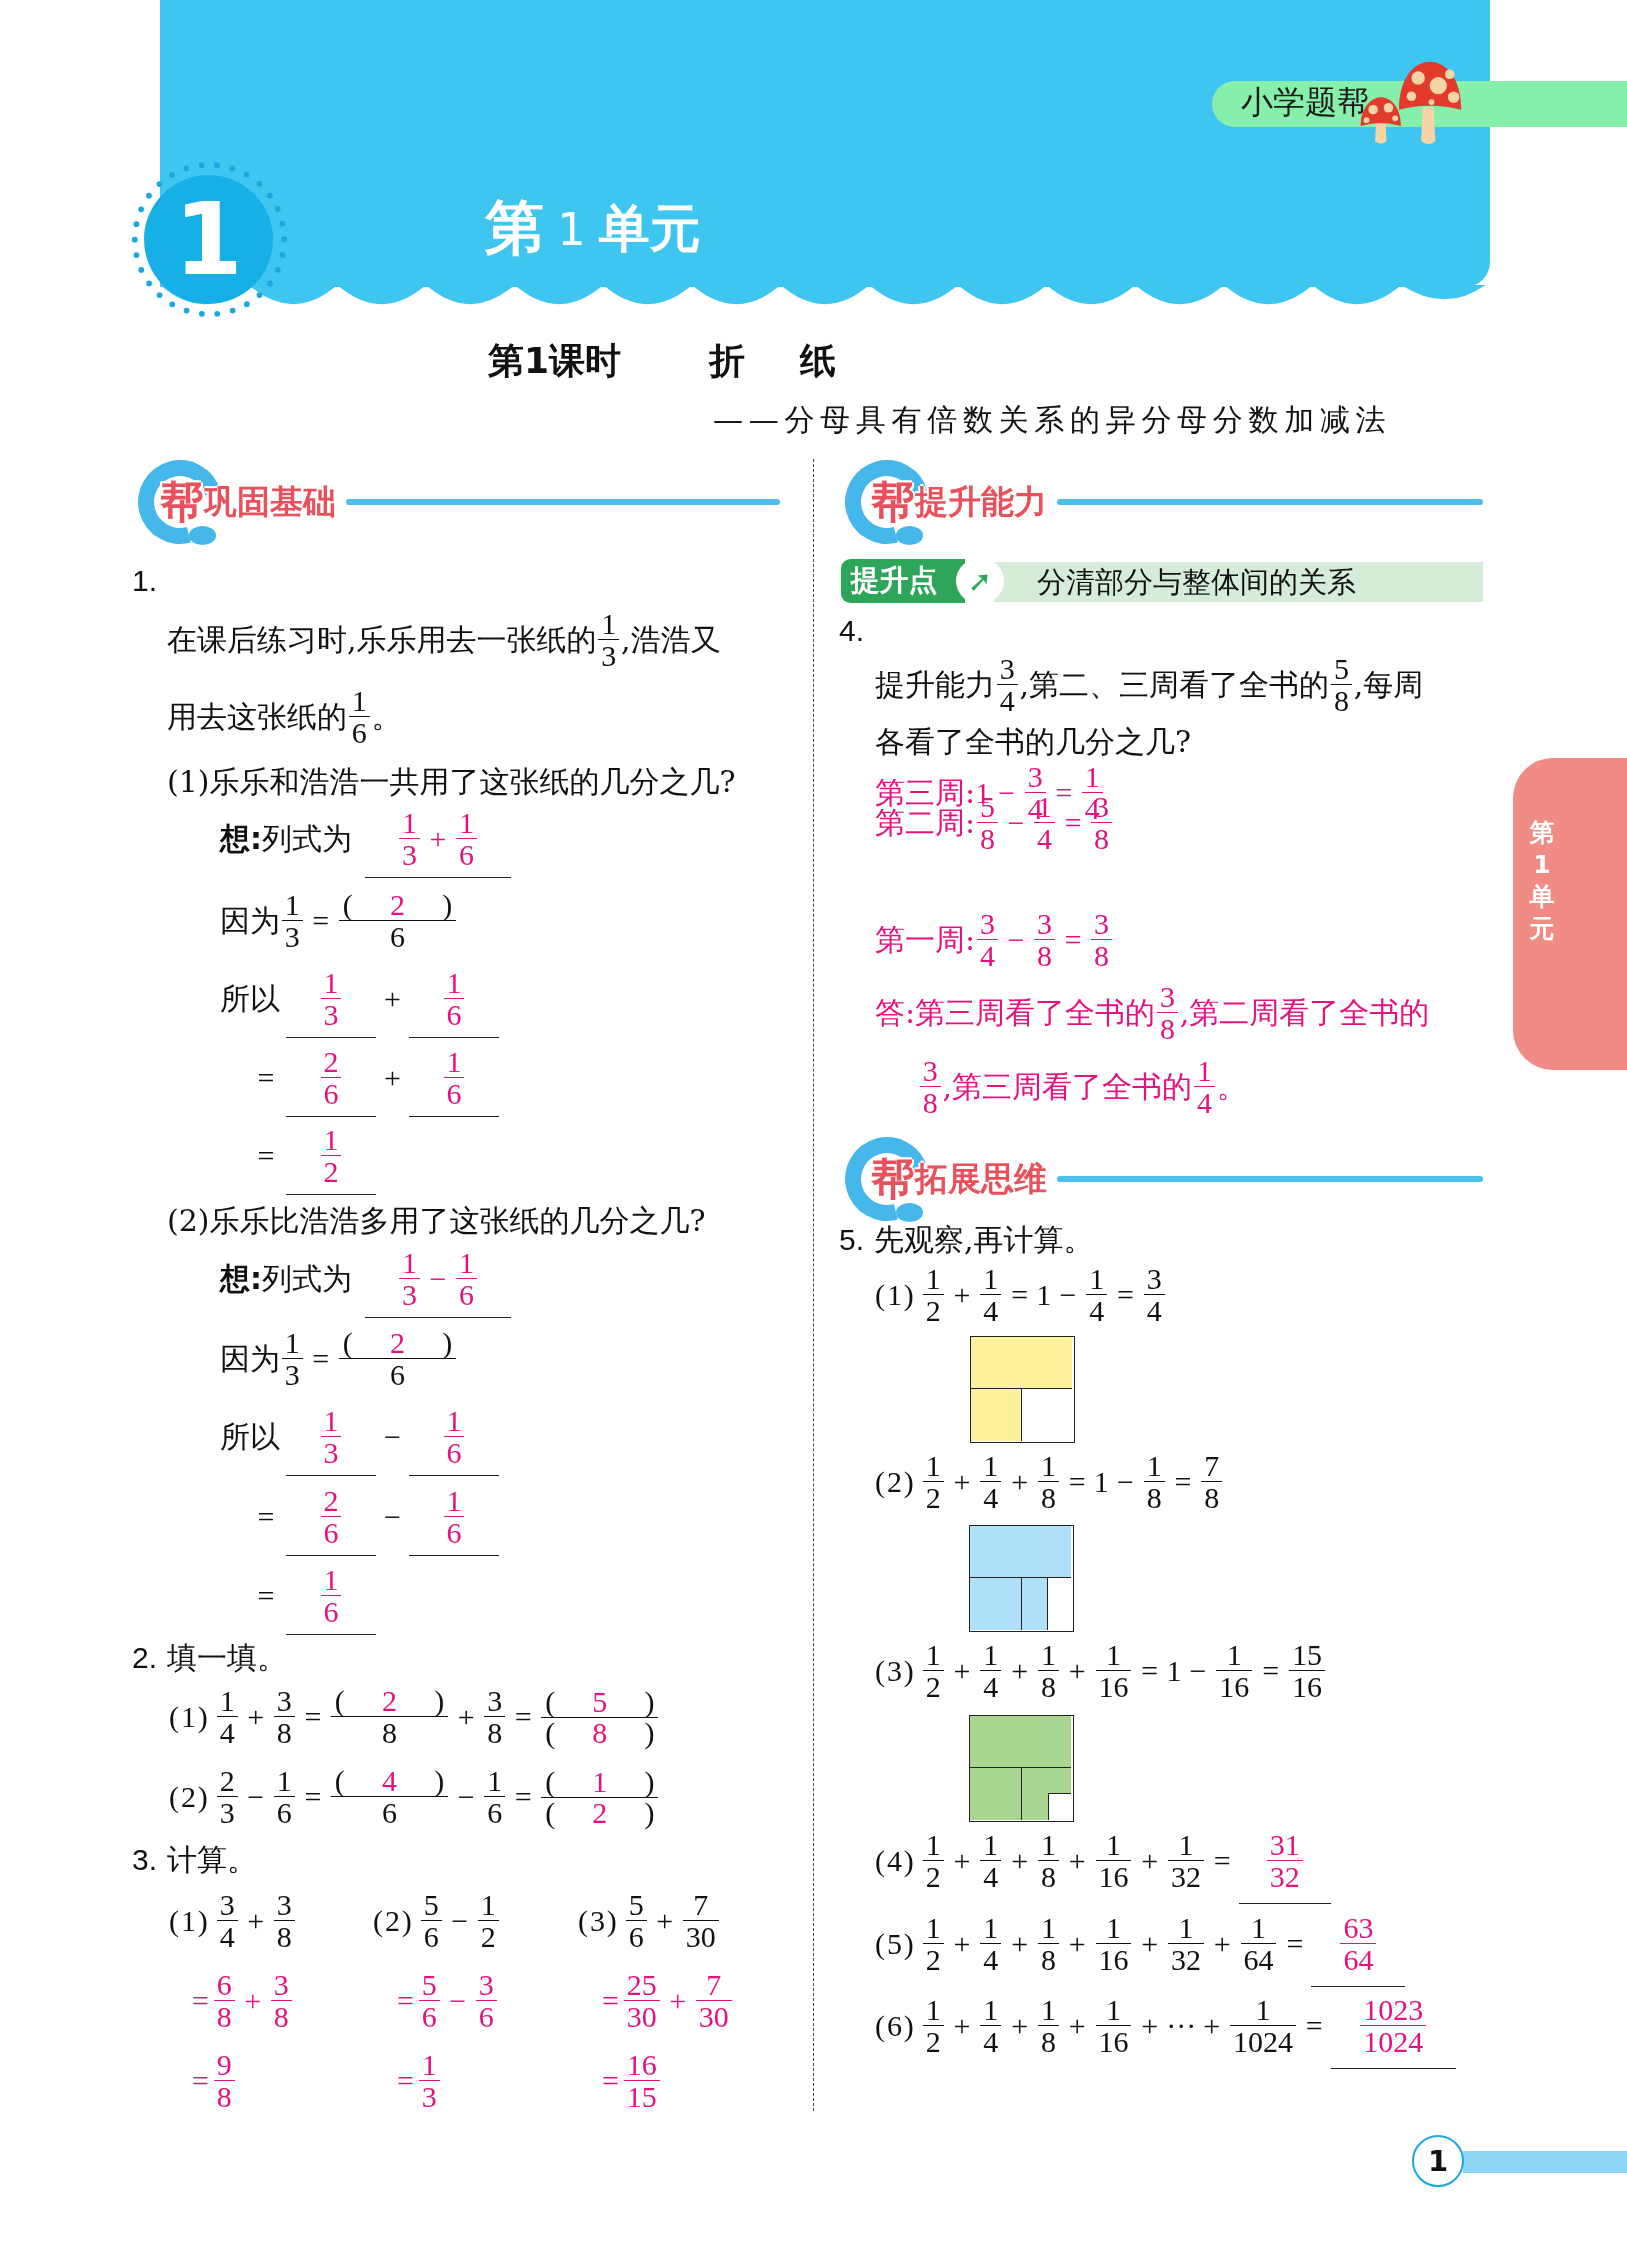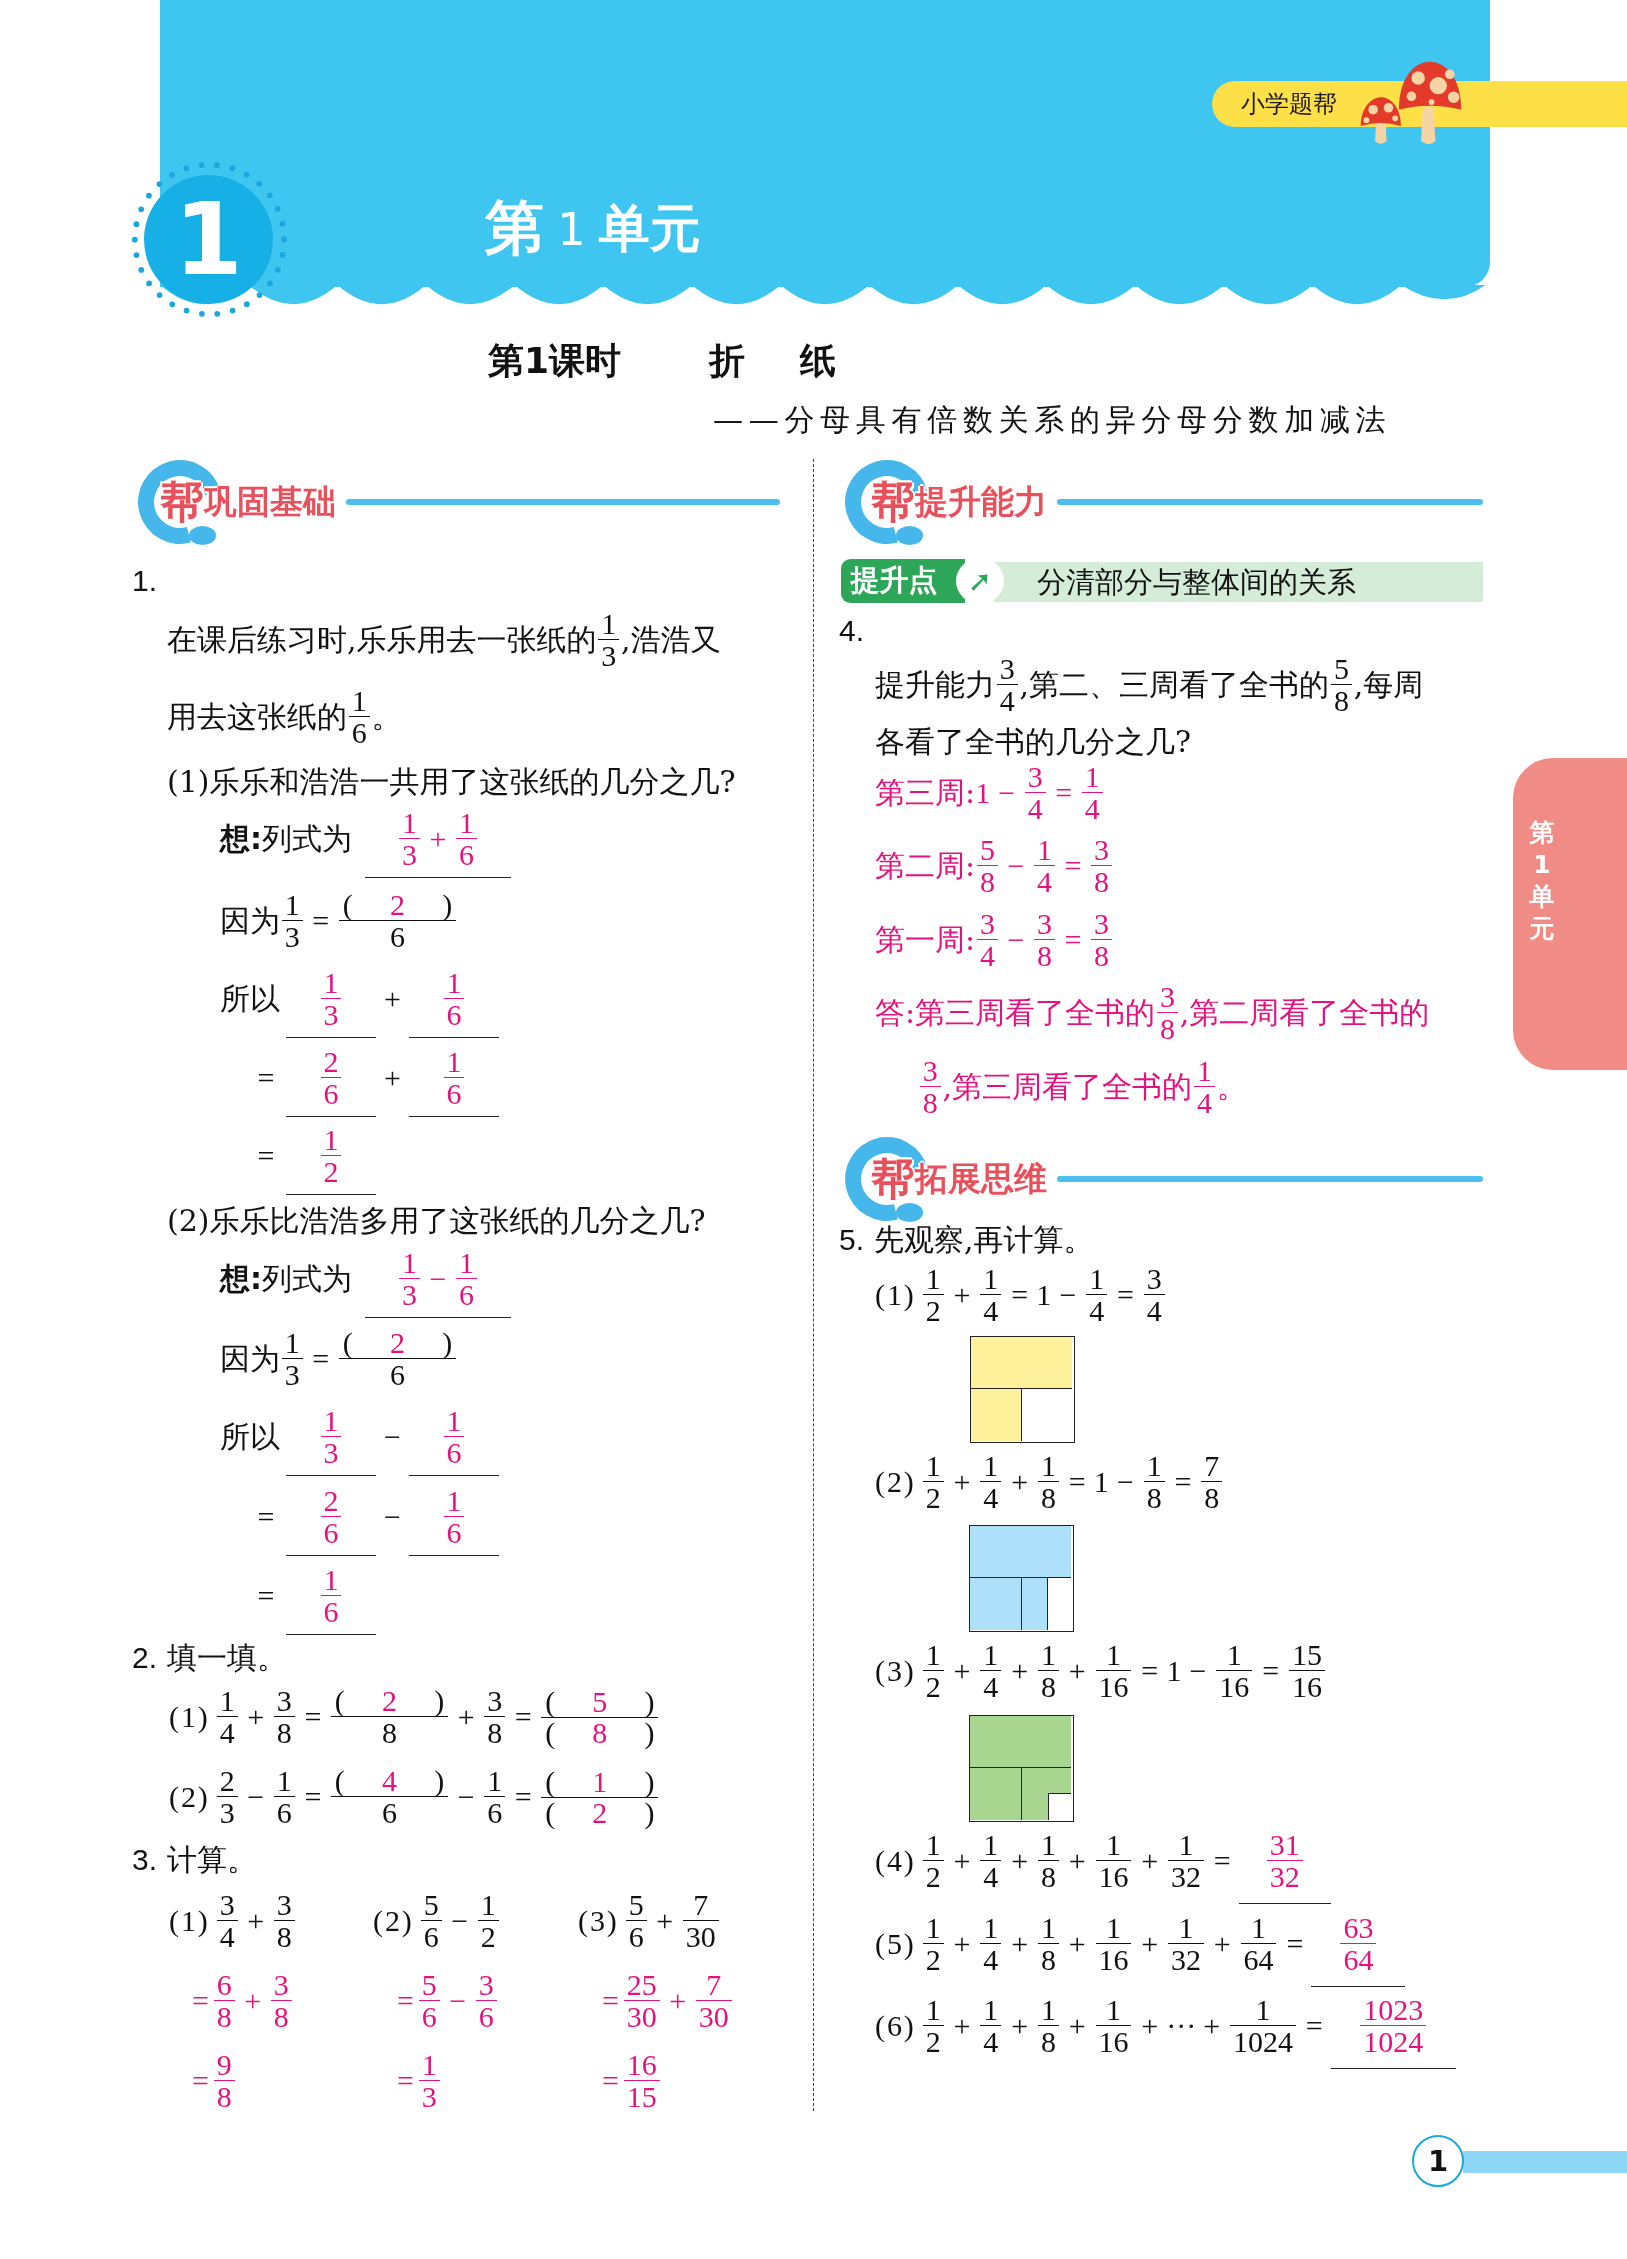--- a/index.html
+++ b/index.html
@@ -20,21 +20,21 @@
 .op{display:inline-block;width:32.5px;text-align:center;font-family:"Liberation Serif",serif;font-size:30px}
 .op5{width:33px}
 .whole{font-family:"Liberation Serif",serif;font-size:30px;display:inline-block;width:15.3px;text-align:center}
 .cell{align-self:stretch;display:flex;align-items:center;justify-content:center;border-bottom:1.9px solid #222}
 .lab{display:inline-block}
 .lab.r{text-align:right;padding-right:11.5px}
 .bold{font-weight:bold;font-family:"DejaVu Sans","Liberation Sans",sans-serif}
 
 .hdr{position:absolute;left:160px;top:0;width:1330px;height:287px;background:#3ec6f1;border-bottom-right-radius:25px}
 .unit-circle{position:absolute;left:144px;top:175px;width:129px;height:129px;border-radius:50%;background:#16afe6;color:#fff;display:flex;align-items:center;justify-content:center;font-family:"DejaVu Sans",sans-serif;font-weight:bold;font-size:99px}
-.brand{position:absolute;left:1212px;top:81px;width:416px;height:46px;border-radius:23px 0 0 23px;background:#fde047;display:flex;align-items:center;padding-left:29px;font-family:"DejaVu Sans",sans-serif;font-size:24px;color:#1a1a1a}
+.brand{position:absolute;left:1212px;top:81px;width:416px;height:46px;border-radius:23px 0 0 23px;background:#86efac;display:flex;align-items:flex-start;padding-left:29px;font-family:"DejaVu Sans",sans-serif;font-size:32px;color:#1a1a1a}
 .unit-title{position:absolute;left:485px;top:191px;height:76px;display:flex;align-items:center;color:#fff;font-family:"DejaVu Sans",sans-serif;font-weight:bold;white-space:nowrap}
 
 .sec{position:absolute;height:90px;display:flex;align-items:center}
 .crescent{position:absolute;left:3.8px;top:2.9px;width:84px;height:84px;border-radius:50%;border:16.3px solid #45b7ea;border-right-color:transparent;transform:rotate(30deg)}
 .tail{position:absolute;left:55px;top:69px;width:27px;height:19px;border-radius:50%;background:#45b7ea}
 .mark{position:relative;margin-left:26px;font-family:"DejaVu Sans",sans-serif;font-weight:bold;font-size:44px;color:#e8505b;text-shadow:1.9px 0 #fff,-1.9px 0 #fff,0 1.9px #fff,0 -1.9px #fff,1.9px 1.9px #fff,-1.9px -1.9px #fff}
 .stitle{position:relative;font-family:"DejaVu Sans",sans-serif;font-weight:bold;font-size:33px;color:#e8505b;text-shadow:1.9px 0 #fff,-1.9px 0 #fff,0 1.9px #fff,0 -1.9px #fff}
 .sline{flex:1;height:5.7px;background:#4cbfee;margin-left:9.6px;border-radius:2.9px}
 
 .pt-bar{position:absolute;left:994px;top:562px;width:489px;height:40px;background:#d5ecd9;display:flex;align-items:center;padding-left:43px;font-size:29px}
@@ -506,21 +506,21 @@
   <span class="fr">
       <span class="n">3</span>
       <span class="d">4</span>
     </span>
   <span class="op">=</span>
   <span class="fr">
       <span class="n">1</span>
       <span class="d">4</span>
     </span>
 </div>
-<div class="row ans" style="left:875px;top:828px">
+<div class="row ans" style="left:875px;top:785px">
   <span class="t">第二周:</span>
   <span class="fr">
       <span class="n">5</span>
       <span class="d">8</span>
     </span>
   <span class="op">−</span>
   <span class="fr">
       <span class="n">1</span>
       <span class="d">4</span>
     </span>

